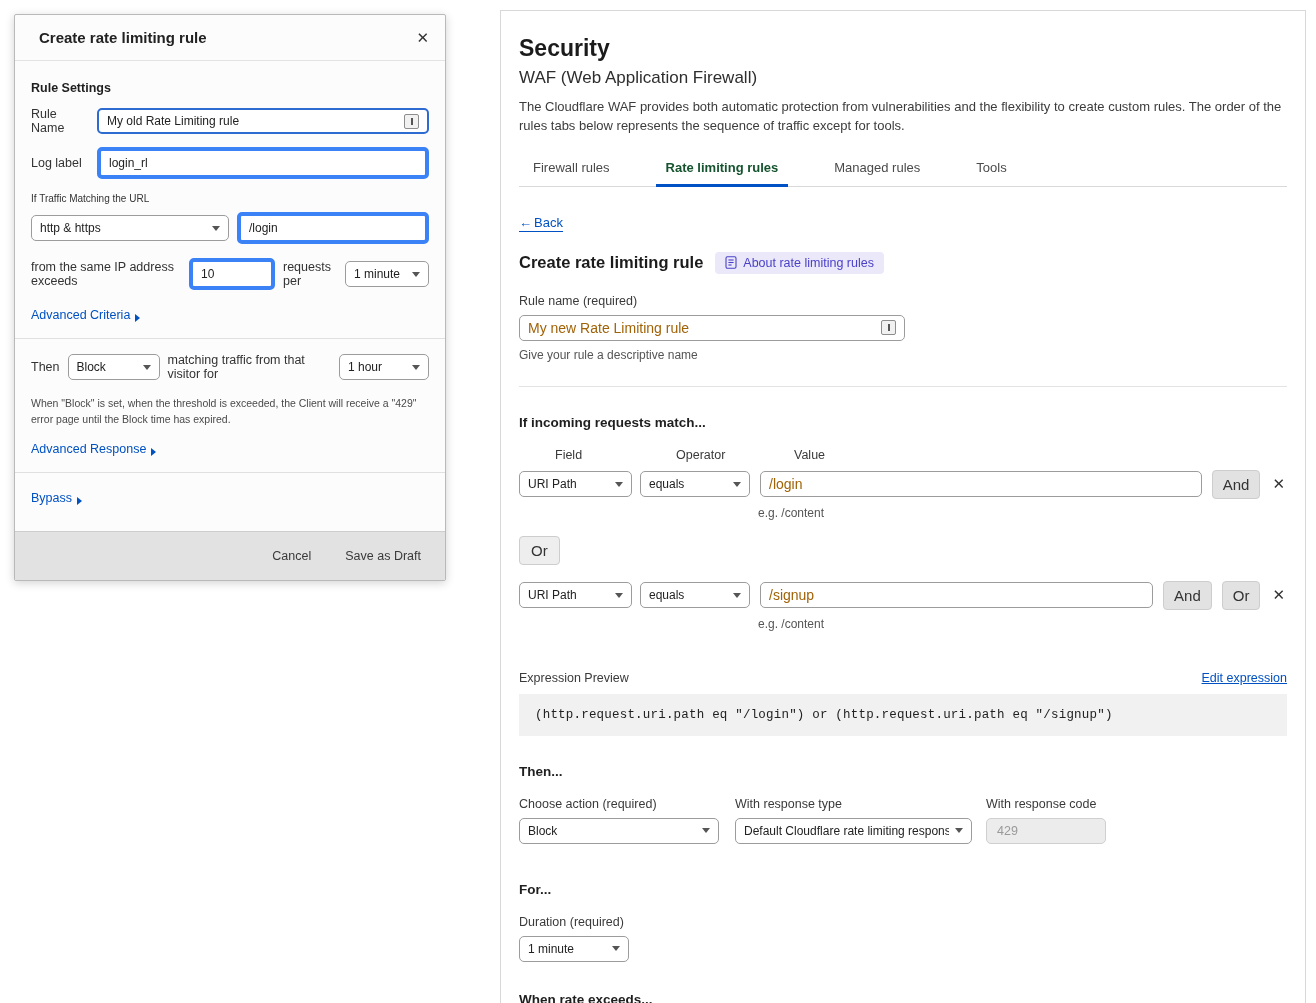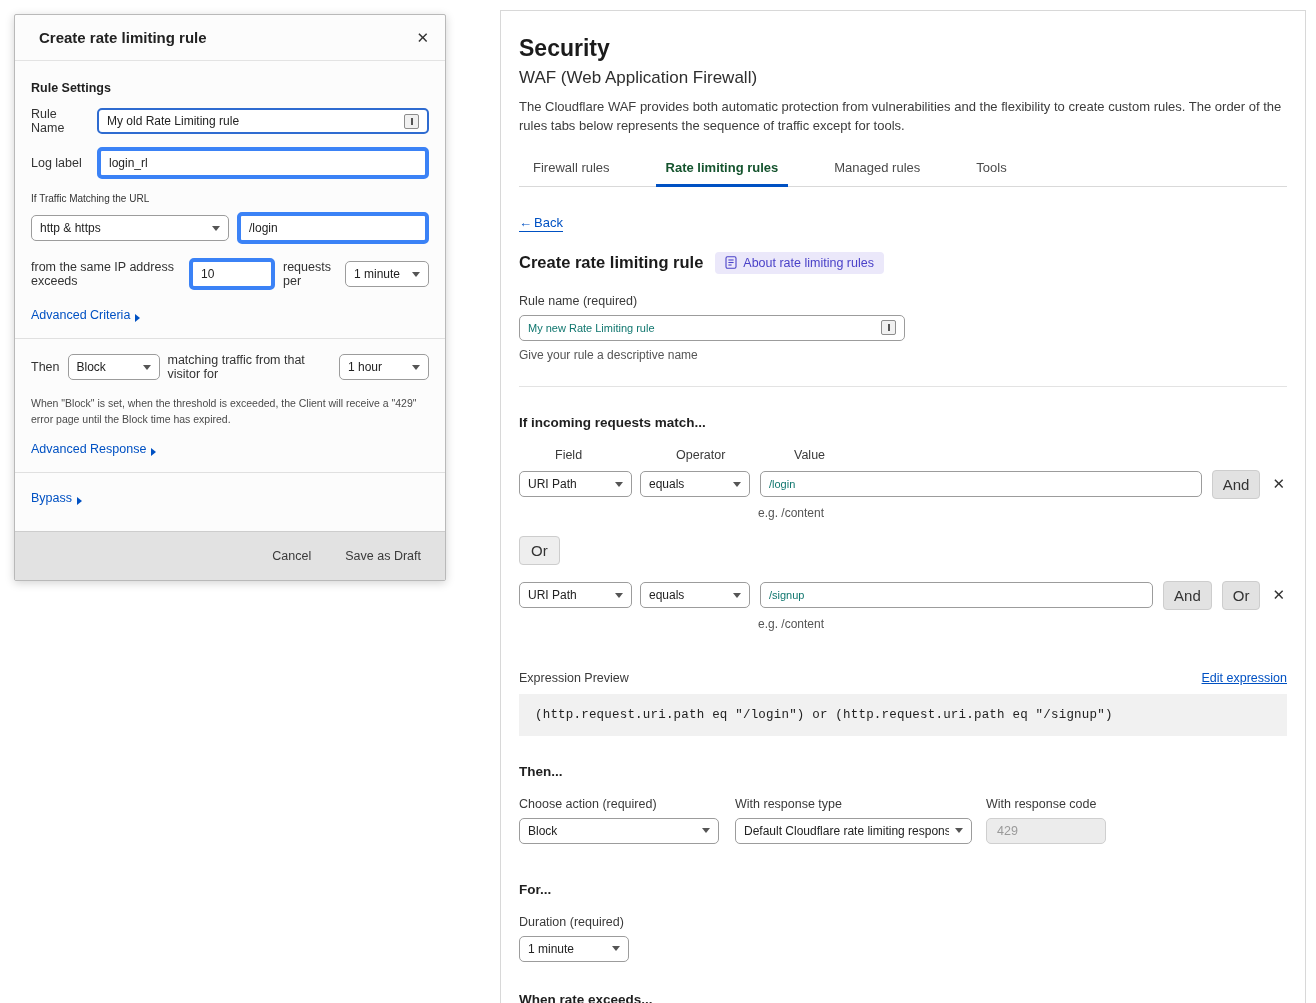--- a/index.html
+++ b/index.html
@@ -40,21 +40,21 @@
   .tab{font-size:13px;color:#4a4a4a;padding:6px 2px 11px;cursor:pointer;position:relative;}
   .tab.active{font-weight:700;color:#14532d;}
   .tab.active::after{content:"";position:absolute;left:-8px;right:-8px;bottom:-1px;height:3px;background:#0051c3;}
   .back{display:inline-flex;align-items:center;gap:2px;color:#0051c3;font-size:13px;cursor:pointer;margin:28px 0 20px;border-bottom:1px solid #0051c3;padding-bottom:1px;}
   .crl-head{display:flex;align-items:center;gap:12px;margin-bottom:20px;}
   .crl-title{font-size:16.5px;font-weight:700;color:#1b1b1b;margin:0;}
   .badge{display:inline-flex;align-items:center;gap:6px;background:#ebe8fa;color:#4a41c8;font-size:12.5px;padding:4px 10px;border-radius:4px;cursor:pointer;}
   .lbl{font-size:12.5px;color:#3a3a3a;margin-bottom:7px;}
   .hint{font-size:12px;color:#555;margin-top:7px;}
   .text-input{display:flex;align-items:center;gap:6px;border:1px solid #9c9c9c;border-radius:5px;background:#fff;height:24px;padding:0 8px;box-sizing:content-box;}
-  .text-input input{border:none;outline:none;font-size:11px;color:#0f766e;width:100%;background:transparent;font-family:inherit;padding:0;}
+  .text-input input{border:none;outline:none;font-size:14px;color:#a16207;width:100%;background:transparent;font-family:inherit;padding:0;}
   .rule-name-w{width:368px;}
   .section-divider{border:none;border-top:1px solid #e3e3e3;margin:24px 0 0;}
   .sec-h{font-size:13.5px;font-weight:700;color:#1f1f1f;margin:28px 0 18px;}
   .match-header{display:flex;font-size:12.5px;color:#3a3a3a;margin-bottom:8px;}
   .mh-field{width:121px;flex:none;margin-left:36px;}
   .mh-op{width:118px;flex:none;}
   .match-row{display:flex;align-items:center;gap:0;}
   .match-row .sel{height:24px;}
   .sel-field{width:95px;flex:none;margin-right:8px;}
   .sel-op{width:92px;flex:none;margin-right:10px;}

